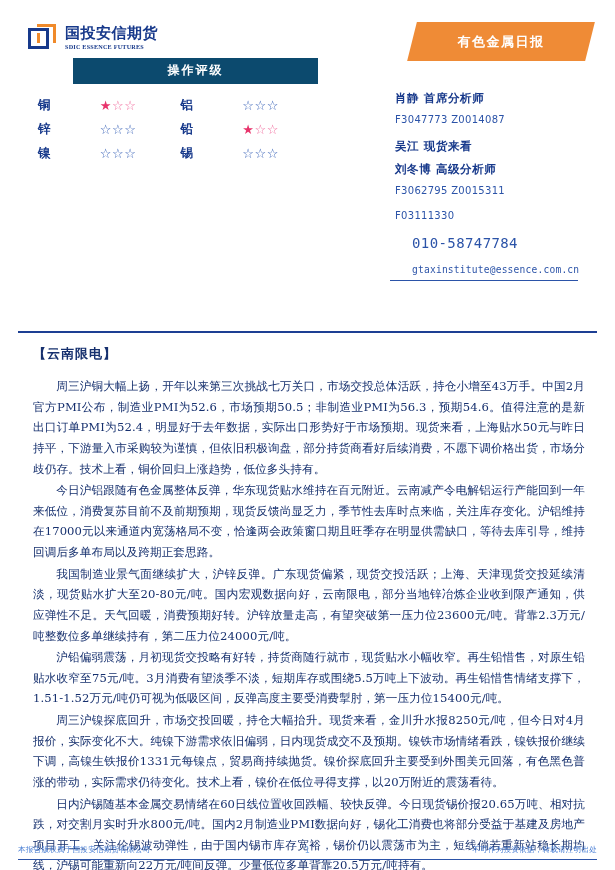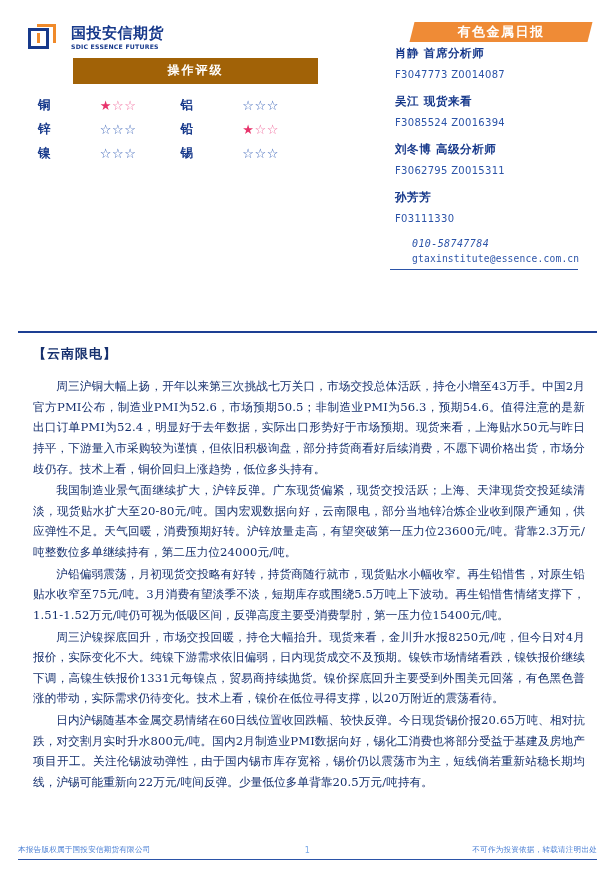--- a/index.html
+++ b/index.html
@@ -22,21 +22,22 @@
     height: 332px;
   }
 
   
   .logo-block {
     position: absolute;
     left: 28px;
     top: 24px;
     display: flex;
     align-items: flex-start;
-    gap: 13px;
+    gap: 7px;
+    font-family: Liberation Serif, serif;
   }
   .logo-mark {
     position: relative;
     width: 30px;
     height: 30px;
   }
   .logo-sq-outer {
     position: absolute;
     left: 0;
     top: 4px;
@@ -87,21 +88,21 @@
   }
 
   
   .rating-box {
     position: absolute;
     left: 33px;
     top: 58px;
     width: 285px;
   }
   .rating-title {
-    background: #a16207;
+    background: #0c4a6e;
     color: #ffffff;
     font-size: 12px;
     font-weight: bold;
     letter-spacing: 2px;
     text-align: center;
     padding: 4px 0 5px;
     font-family: "DejaVu Serif", "Liberation Serif", serif;
     margin-left: 40px;
   }
   .rating-grid {
@@ -133,21 +134,21 @@
 
   
   .right-col {
     position: absolute;
     left: 390px;
     top: 22px;
     width: 200px;
   }
   .report-banner-wrap {
     position: relative;
-    height: 20px;
+    height: 39px;
     margin-left: 22px;
     width: 178px;
   }
   .report-banner {
     position: absolute;
     inset: 0;
     background: #ef8b36;
     transform: skewX(-14deg);
   }
   .report-banner-label {
@@ -169,21 +170,21 @@
     font-weight: bold;
     color: #1d3f93;
     padding-bottom: 4px;
     border-bottom: 1.5px solid #2b53a8;
     width: 196px;
     margin-left: 14px;
     font-family: "DejaVu Sans", "Liberation Sans", sans-serif;
   }
 
   .analysts {
-    margin-top: 4px;
+    margin-top: 30px;
     padding-left: 5px;
   }
   .analyst-name {
     font-size: 11.5px;
     font-weight: bold;
     color: #17398b;
     font-family: "DejaVu Serif", "Liberation Serif", serif;
     letter-spacing: 0.6px;
     margin-bottom: 8px;
   }
@@ -197,26 +198,25 @@
   .contact-block {
     margin-top: 2px;
     padding-left: 22px;
     border-bottom: 1.5px solid #2b53a8;
     padding-bottom: 5px;
     width: 188px;
     box-sizing: border-box;
     margin-left: 0px;
   }
   .contact-phone {
-    font-size: 10px;
+    font-size: 14px;
     color: #2b53a8;
     letter-spacing: 0.4px;
-    margin-bottom: 4px;
+    margin-bottom: 13px;
     font-family: "DejaVu Sans Mono", "Liberation Mono", monospace;
-    font-style: italic;
   }
   .contact-email {
     font-size: 9.6px;
     color: #2b53a8;
     letter-spacing: 0.2px;
     font-family: "DejaVu Sans Mono", "Liberation Mono", monospace;
   }
 
   
   .header-rule {
@@ -331,39 +331,38 @@
   <div class="right-col">
     <div class="report-banner-wrap">
       <div class="report-banner"></div>
       <div class="report-banner-label">有色金属日报</div>
     </div>
 
     <div class="analysts">
       <div class="analyst-name">肖静 首席分析师</div>
       <div class="analyst-code">F3047773 Z0014087</div>
       <div class="analyst-name">吴江 现货来看</div>
-      <div class="analyst-code">F3085524 Z0016394</div>
       <div class="analyst-name">刘冬博 高级分析师</div>
       <div class="analyst-code">F3062795 Z0015311</div>
-      <div class="analyst-name">孙芳芳</div>
       <div class="analyst-code">F03111330</div>
     </div>
 
     <div class="contact-block">
       <div class="contact-phone">010-58747784</div>
       <div class="contact-email">gtaxinstitute@essence.com.cn</div>
     </div>
   </div>
 
   <div class="header-rule"></div>
 </div>
 
 <div class="content">
   <div class="section-head">【云南限电】</div>
   <p class="para">周三沪铜大幅上扬，开年以来第三次挑战七万关口，市场交投总体活跃，持仓小增至43万手。中国2月官方PMI公布，制造业PMI为52.6，市场预期50.5；非制造业PMI为56.3，预期54.6。值得注意的是新出口订单PMI为52.4，明显好于去年数据，实际出口形势好于市场预期。现货来看，上海贴水50元与昨日持平，下游量入市采购较为谨慎，但依旧积极询盘，部分持货商看好后续消费，不愿下调价格出货，市场分歧仍存。技术上看，铜价回归上涨趋势，低位多头持有。</p>
+  <p class="para">今日沪铝跟随有色金属整体反弹，华东现货贴水维持在百元附近。云南减产令电解铝运行产能回到一年来低位，消费复苏目前不及前期预期，现货反馈尚显乏力，季节性去库时点来临，关注库存变化。沪铝维持在17000元以来通道内宽荡格局不变，恰逢两会政策窗口期且旺季存在明显供需缺口，等待去库引导，维持回调后多单布局以及跨期正套思路。</p>
   <p class="para">我国制造业景气面继续扩大，沪锌反弹。广东现货偏紧，现货交投活跃；上海、天津现货交投延续清淡，现货贴水扩大至20-80元/吨。国内宏观数据向好，云南限电，部分当地锌冶炼企业收到限产通知，供应弹性不足。天气回暖，消费预期好转。沪锌放量走高，有望突破第一压力位23600元/吨。背靠2.3万元/吨整数位多单继续持有，第二压力位24000元/吨。</p>
   <p class="para">沪铅偏弱震荡，月初现货交投略有好转，持货商随行就市，现货贴水小幅收窄。再生铅惜售，对原生铅贴水收窄至75元/吨。3月消费有望淡季不淡，短期库存或围绕5.5万吨上下波动。再生铅惜售情绪支撑下，1.51-1.52万元/吨仍可视为低吸区间，反弹高度主要受消费掣肘，第一压力位15400元/吨。</p>
   <p class="para">周三沪镍探底回升，市场交投回暖，持仓大幅抬升。现货来看，金川升水报8250元/吨，但今日对4月报价，实际变化不大。纯镍下游需求依旧偏弱，日内现货成交不及预期。镍铁市场情绪看跌，镍铁报价继续下调，高镍生铁报价1331元每镍点，贸易商持续抛货。镍价探底回升主要受到外围美元回落，有色黑色普涨的带动，实际需求仍待变化。技术上看，镍价在低位寻得支撑，以20万附近的震荡看待。</p>
   <p class="para">日内沪锡随基本金属交易情绪在60日线位置收回跌幅、较快反弹。今日现货锡价报20.65万吨、相对抗跌，对交割月实时升水800元/吨。国内2月制造业PMI数据向好，锡化工消费也将部分受益于基建及房地产项目开工。关注伦锡波动弹性，由于国内锡市库存宽裕，锡价仍以震荡市为主，短线倘若重新站稳长期均线，沪锡可能重新向22万元/吨间反弹。少量低位多单背靠20.5万元/吨持有。</p>
 </div>
 
 <div class="footer">
   <div class="footer-left">本报告版权属于国投安信期货有限公司</div>
   <div class="footer-page">1</div>
   <div class="footer-right">不可作为投资依据，转载请注明出处</div>

